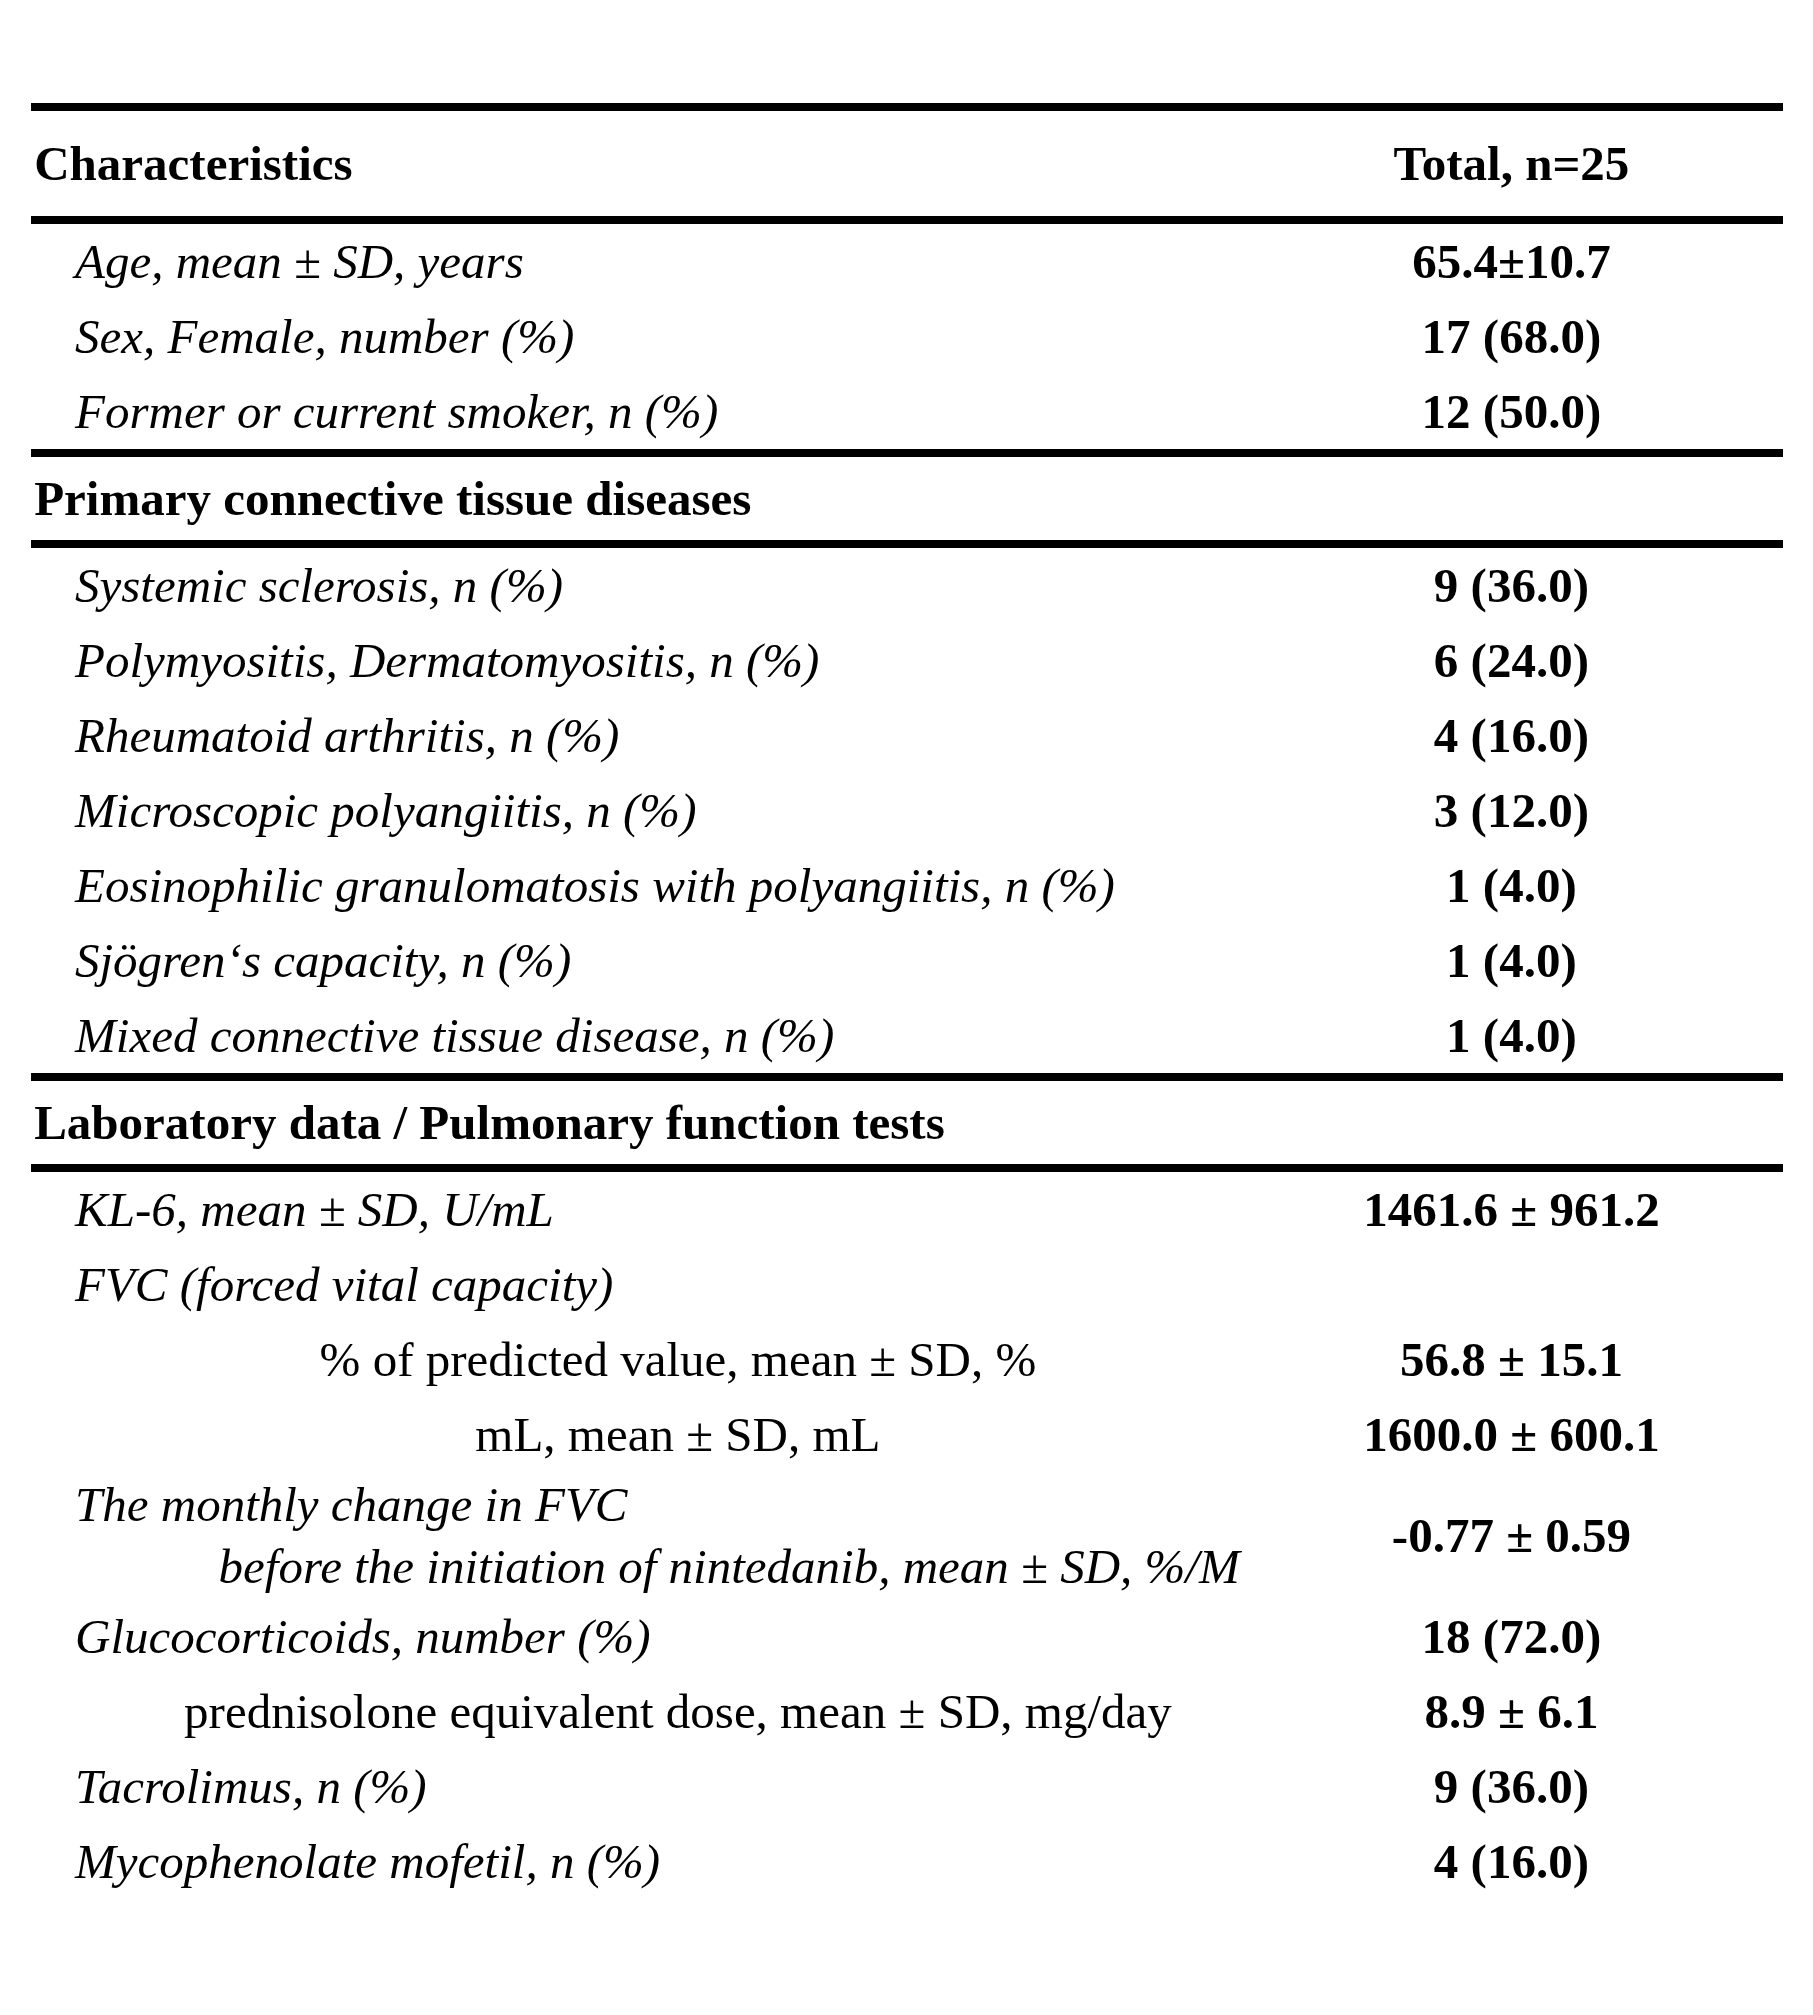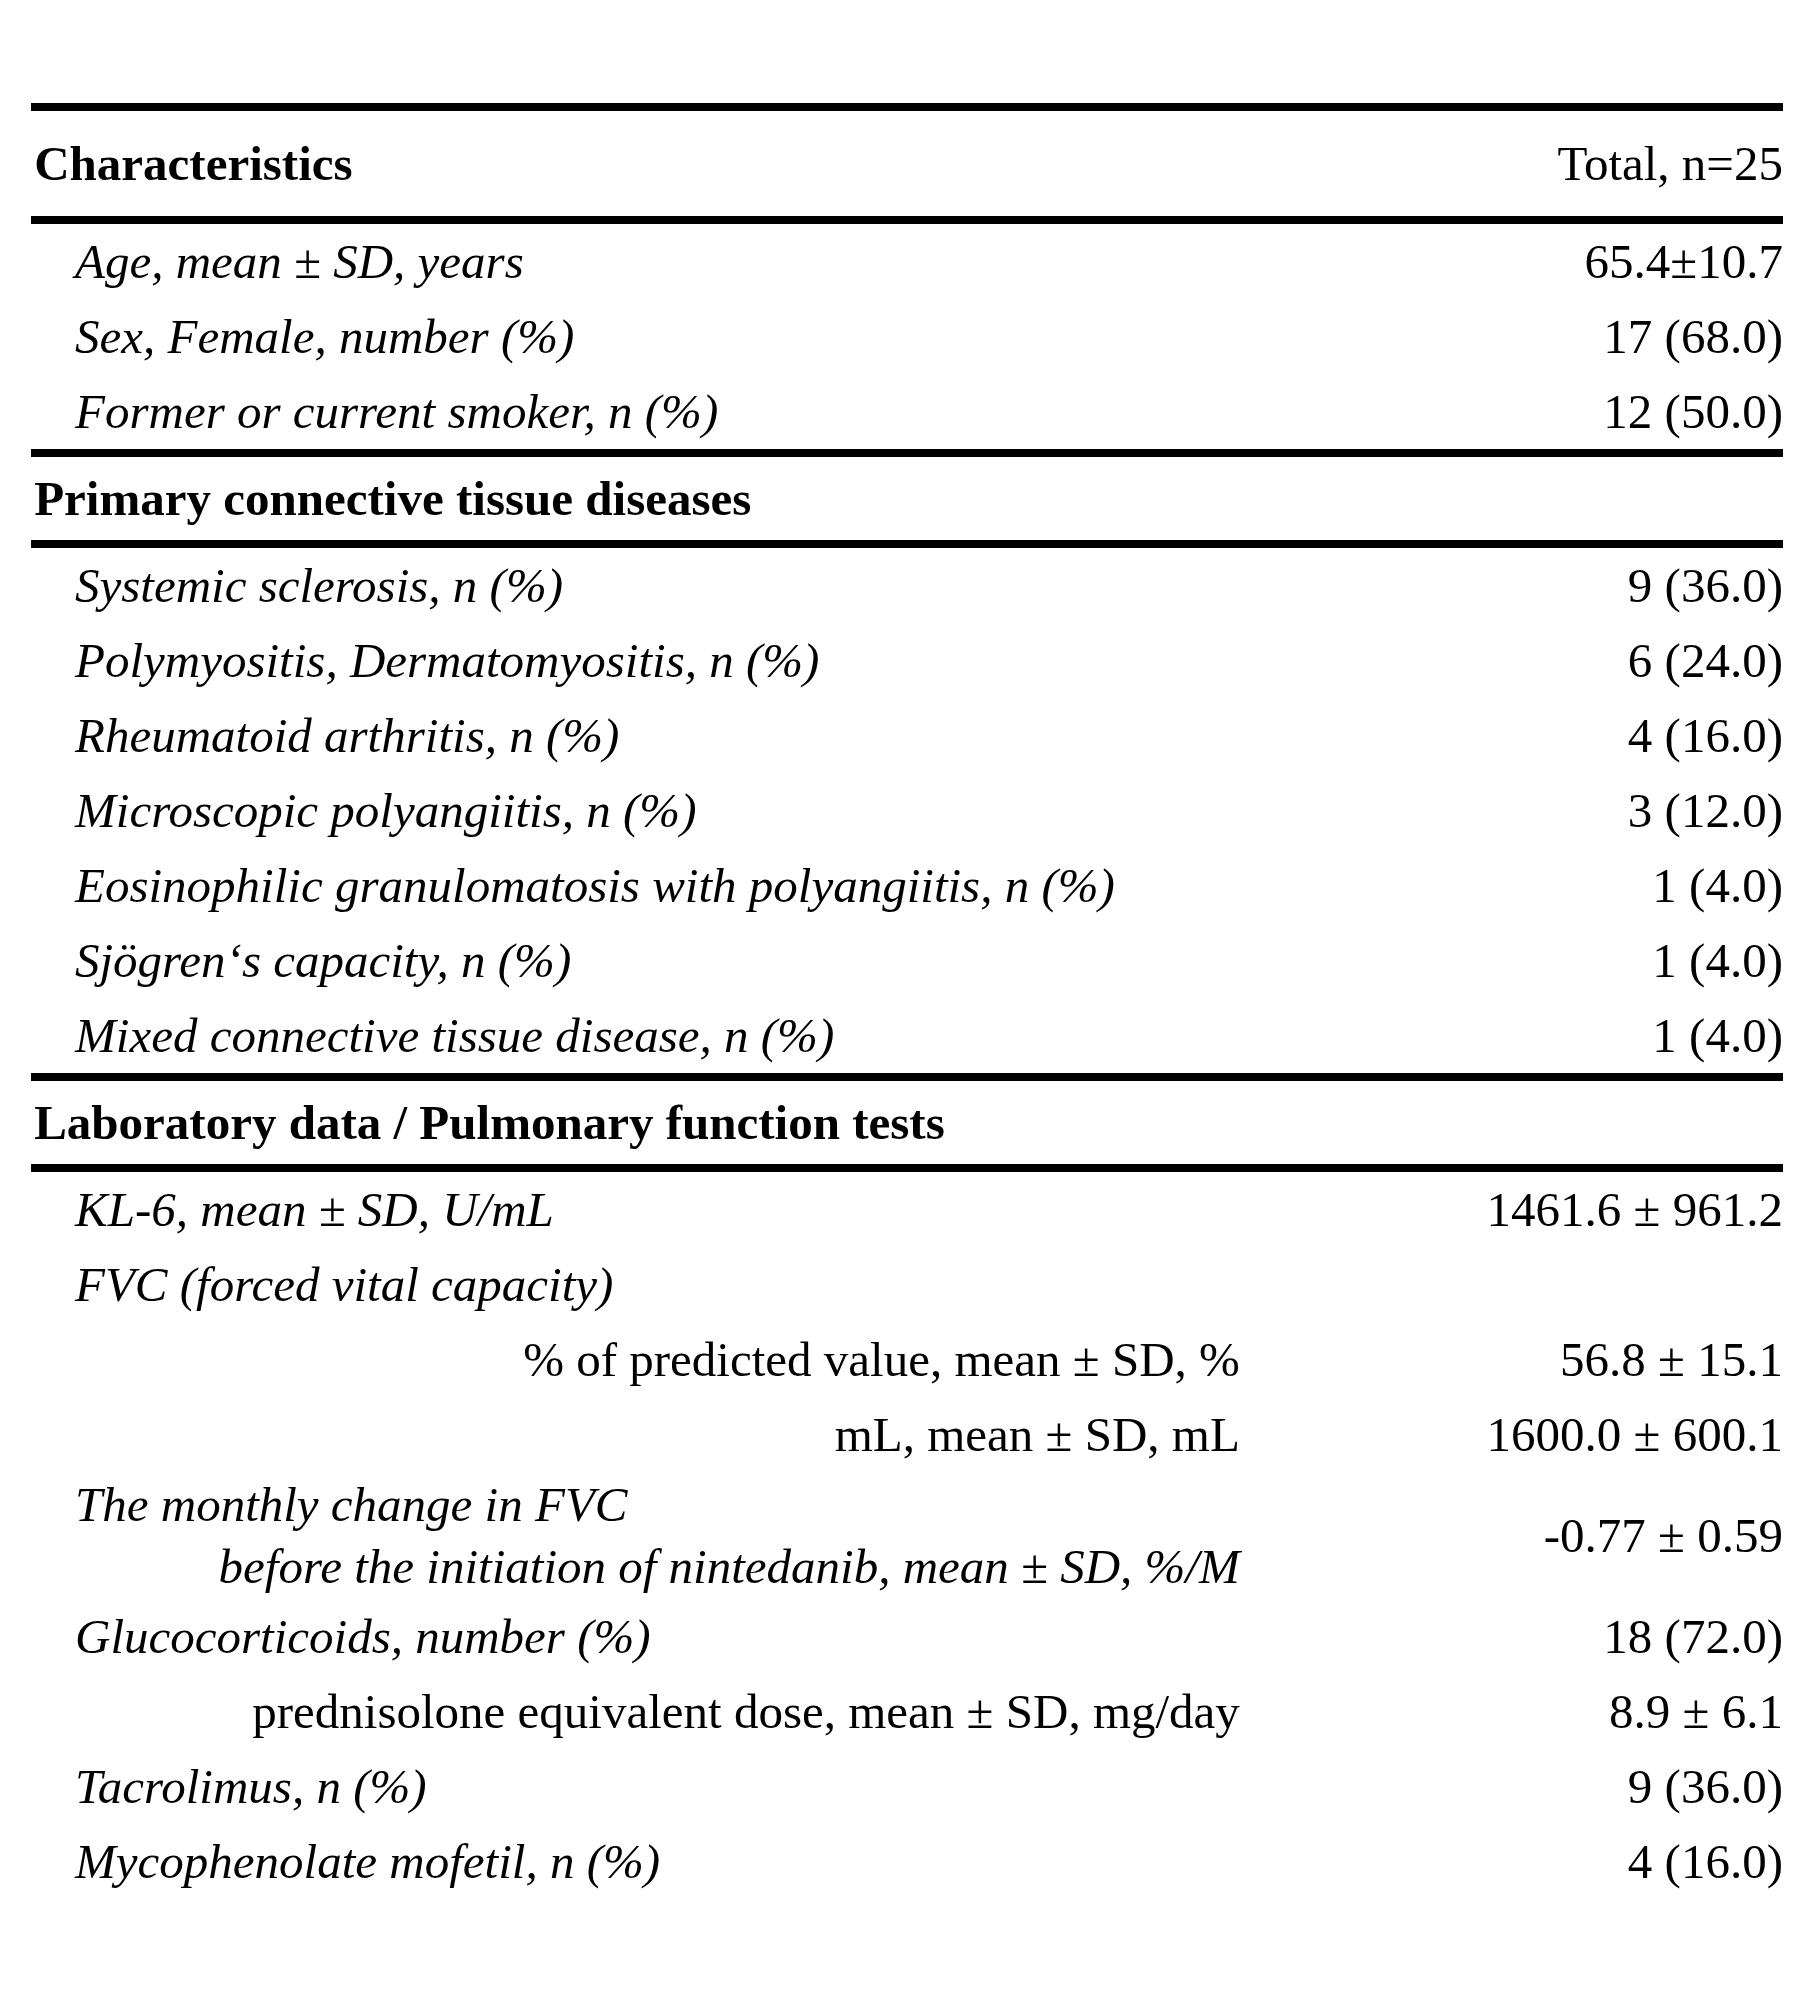--- a/index.html
+++ b/index.html
@@ -35,22 +35,22 @@
   tr.rule-bottom { border-bottom: 8px solid #000000; }
 
   
   tr.header-row td  { height: 105px; }
   tr.data-row td    { height: 75px; }
   tr.section-row td { height: 83px; }
   tr.tall-row td    { height: 127px; }
 
   td.label       { text-align: left; padding-left: 44px; font-style: italic; }
   td.label-flush { text-align: left; padding-left: 3.2px; font-weight: bold; }
-  td.label-sub   { text-align: right; padding-left: 85px; }
-  td.value       { text-align: right; }
+  td.label-sub   { text-align: center; padding-left: 85px; }
+  td.value       { text-align: center; font-weight: bold; }
 
   .line2 { display: block; text-align: right; }
 </style>
 </head>
 <body>
 
 <table class="char-table">
   <colgroup>
       <col class="c1">
       <col class="c2">

